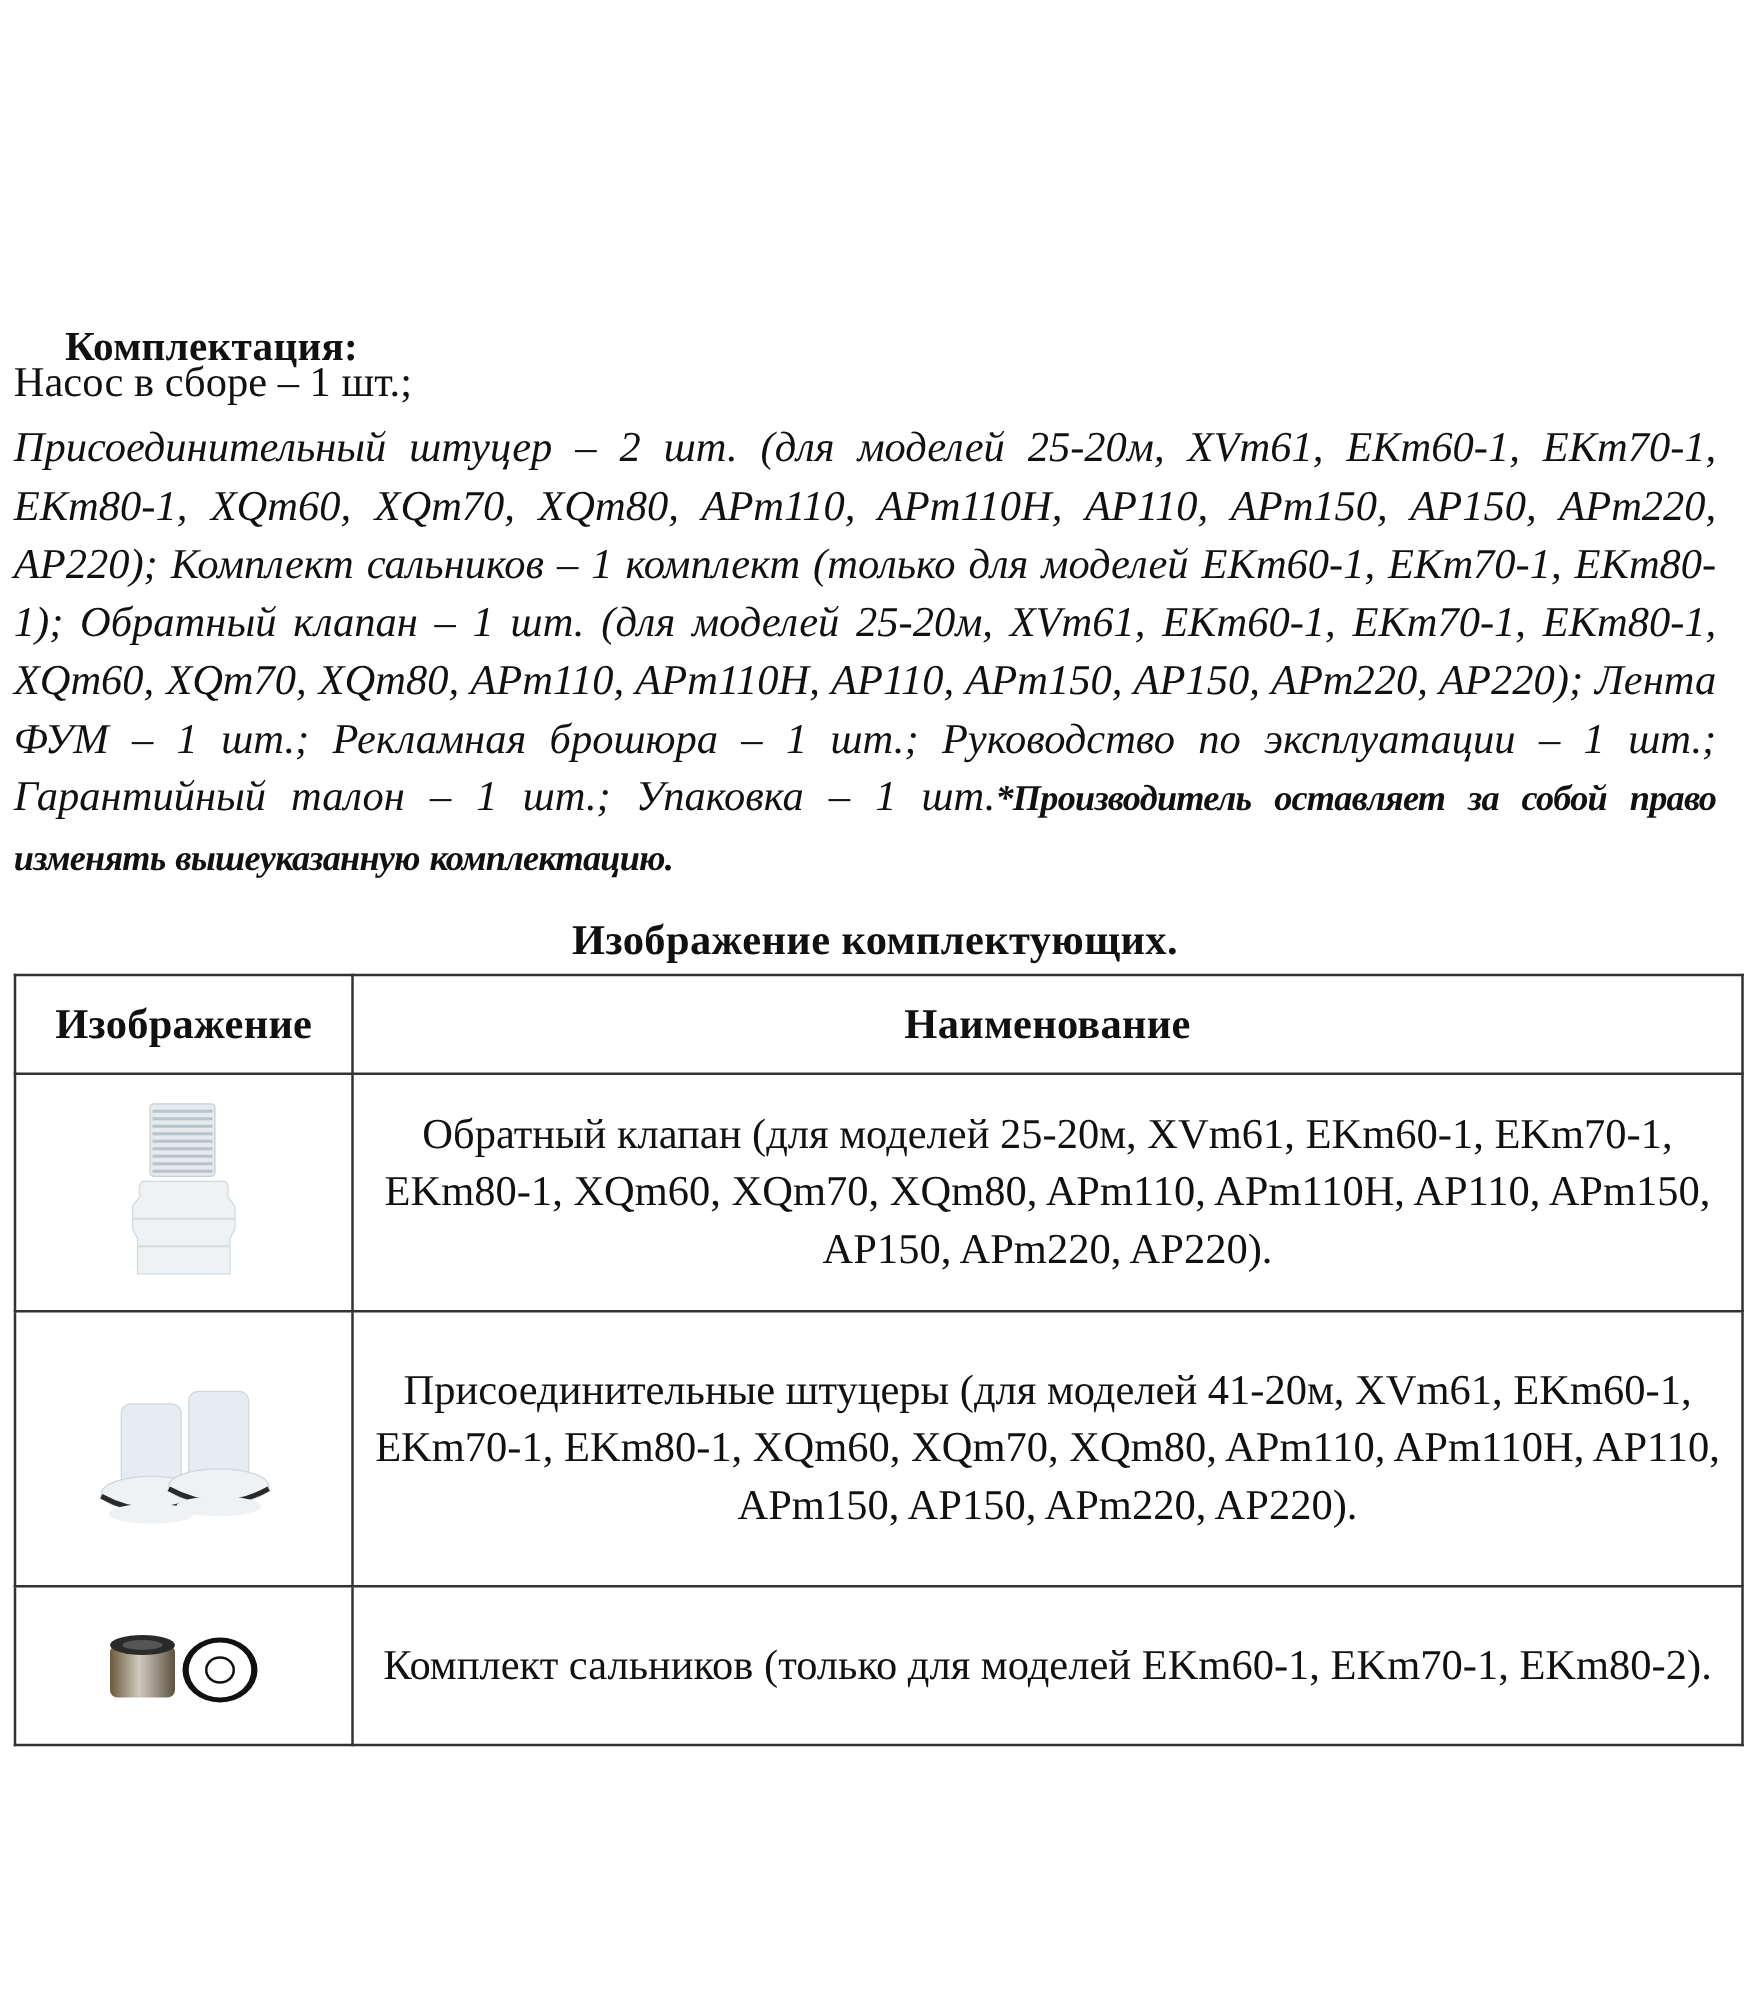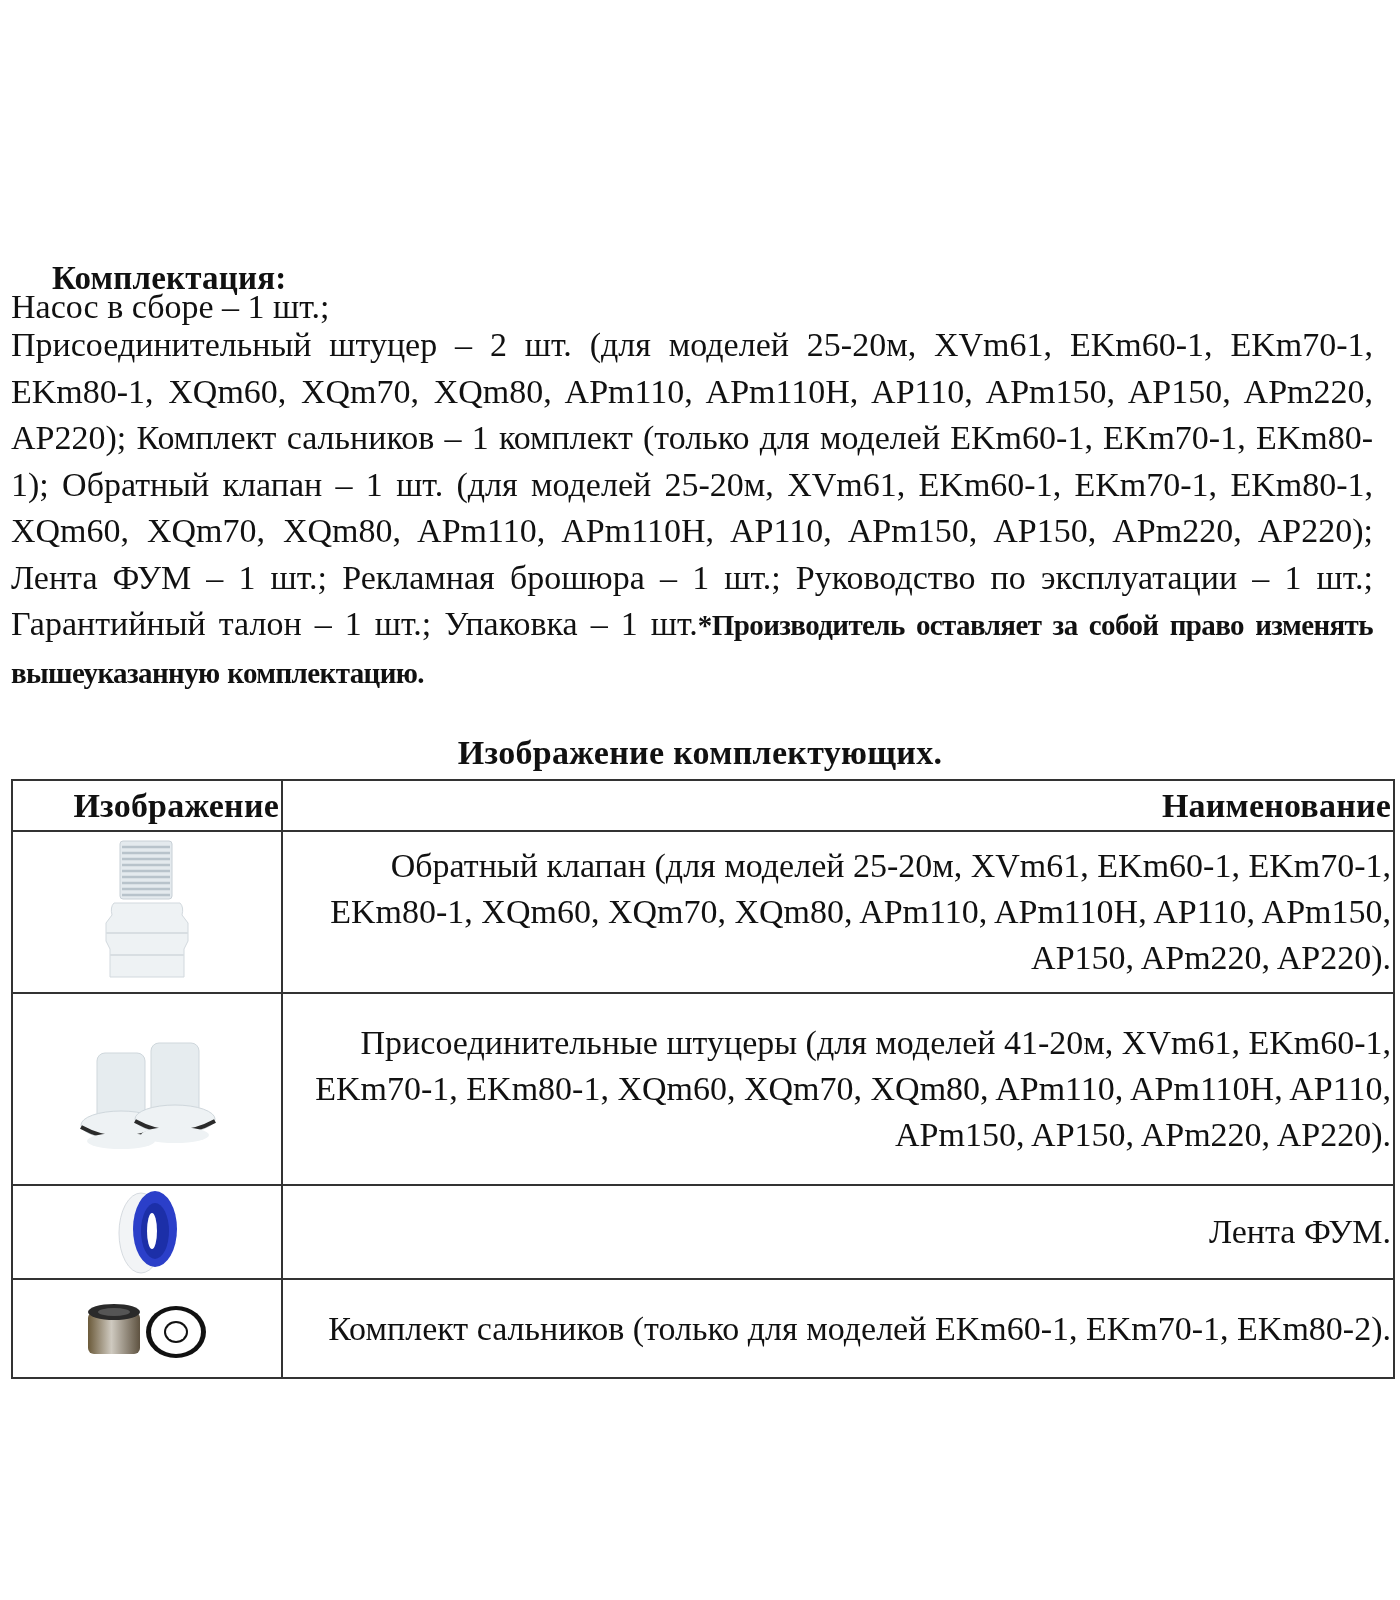--- a/index.html
+++ b/index.html
@@ -9,37 +9,38 @@
     }
     .heading {
       position: absolute; left: 52px; top: 228px;
       font-size: 33px; font-weight: bold; letter-spacing: 0.2px; margin-top: 32px;
     }
     .line1 {
       position: absolute; left: 11px; top: 284px;
       font-size: 34px; line-height: 46px; text-align: right;
     }
     .para {
-      position: absolute; left: 11px; top: 322px; width: 1362px;
+      position: absolute; left: 11px; top: 336px; width: 1362px;
       font-size: 34px; line-height: 46.5px; text-align: justify;
       word-spacing: 1px;
+      font-style: italic;
     }
     .para .note {
       font-weight: bold; font-size: 29px; letter-spacing: -0.6px;
     }
     .table-title {
       position: absolute; left: 0; top: 734px; width: 1400px; text-align: center;
       font-size: 34px; font-weight: bold; letter-spacing: 0.3px;
     }
     table.parts {
       position: absolute; left: 11px; top: 779px; width: 1382px;
       border-collapse: collapse; table-layout: fixed;
     }
     table.parts td, table.parts th {
-      border: 2px solid #333; padding: 2px; vertical-align: middle; text-align: right;
+      border: 2px solid #333; padding: 16px; vertical-align: middle; text-align: center;
     }
     table.parts th {
       font-size: 34px; font-weight: bold; height: 45px; letter-spacing: 0.2px;
     }
     col.c-img { width: 270px; }
     col.c-name { width: 1112px; }
     td.name {
       font-size: 34px; line-height: 46px; padding: 0 14px;
     }
     tr.r1 td { height: 156px; margin-top: 20px; }
@@ -101,31 +102,20 @@
         <g>
           <rect x="84" y="24" width="48" height="76" rx="8" fill="#e6ecef" stroke="#cfd7dc"></rect>
           <ellipse cx="108" cy="100" rx="40" ry="14" fill="#eef2f4" stroke="#cfd7dc"></ellipse>
           <path d="M68 102 Q108 124 148 102" fill="none" stroke="#2a2a2a" stroke-width="4"></path>
           <ellipse cx="108" cy="116" rx="34" ry="8" fill="#eef2f4"></ellipse>
         </g>
       </svg>
     </td>
     <td class="name">Присоединительные штуцеры (для моделей 41-20м, XVm61, EKm60-1, EKm70-1, EKm80-1, XQm60, XQm70, XQm80, APm110, APm110H, AP110, APm150, AP150, APm220, AP220).</td>
   </tr>
-  <tr class="r3">
-    <td class="img-cell">
-      <svg width="80" height="86" viewBox="0 0 80 86">
-        <ellipse cx="34" cy="44" rx="22" ry="40" fill="#f2f4f6" stroke="#d6dbe0"></ellipse>
-        <ellipse cx="48" cy="40" rx="22" ry="38" fill="#2b3fc9"></ellipse>
-        <ellipse cx="48" cy="42" rx="14" ry="28" fill="#1c2fa8"></ellipse>
-        <ellipse cx="45" cy="42" rx="5" ry="18" fill="#ffffff"></ellipse>
-      </svg>
-    </td>
-    <td class="name">Лента ФУМ.</td>
-  </tr>
   <tr class="r4">
     <td class="img-cell">
       <svg width="130" height="70" viewBox="0 0 130 70">
         <defs>
           <linearGradient id="metal" x1="0" x2="1" y1="0" y2="0">
             <stop offset="0" stop-color="#6b5a3a"></stop>
             <stop offset="0.45" stop-color="#cfcac0"></stop>
             <stop offset="1" stop-color="#5e5240"></stop>
           </linearGradient>
         </defs>

